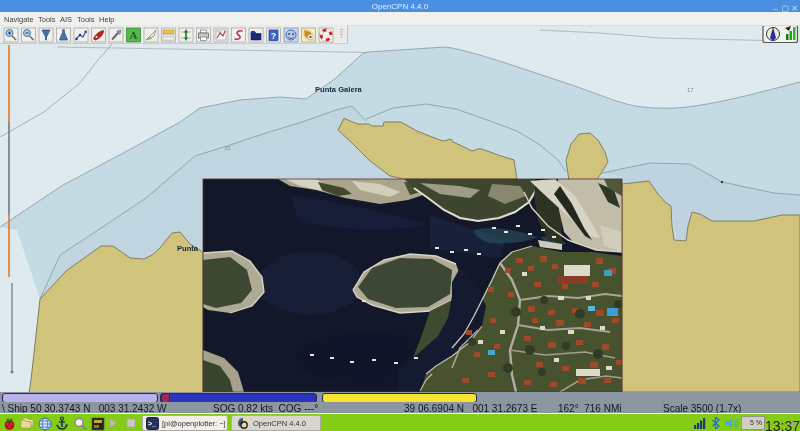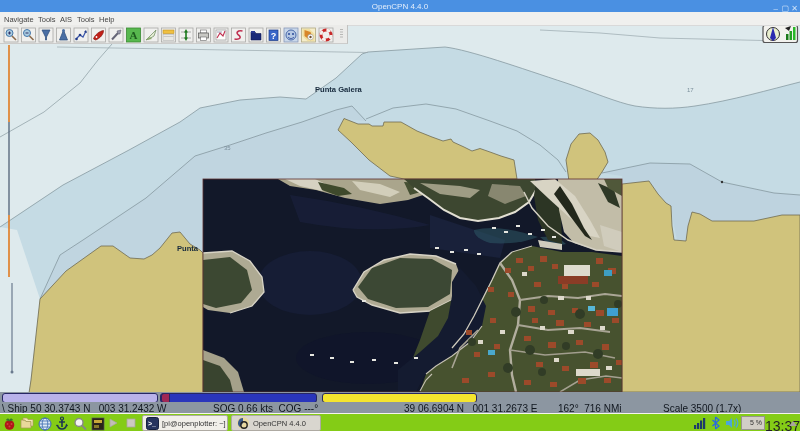--- a/index.html
+++ b/index.html
@@ -404,21 +404,21 @@
 
 <div class="chartbar">
   <div class="pill" style="left:2px;width:154px;background:#b9b2ea;"></div>
   <div class="pill" style="left:160px;width:155px;background:#2a35bb;"></div>
   <div class="pill" style="left:161px;width:7px;background:#a02855;border-radius:3px 0 0 3px;"></div>
   <div class="pill" style="left:322px;width:153px;background:#f5e52e;"></div>
 </div>
 
 <div class="statusbar">
   <span style="left:2px;">\ Ship 50 30.3743 N   003 31.2432 W</span>
-  <span style="left:213px;">SOG 0.66 kts  COG ---°</span>
+  <span style="left:213px;">SOG 0.82 kts  COG ---°</span>
   <span style="left:388px;margin-left:16px;">39 06.6904 N   001 31.2673 E</span>
   <span style="left:558px;">162°  716 NMi</span>
   <span style="left:663px;text-decoration:underline;">Scale 3500 (1.7x)</span>
 </div>
 
 <div class="taskbar">
   <svg width="800" height="18" viewBox="0 0 800 18" style="position:absolute;left:0;top:0;">
 
     <g transform="translate(3,3)">
       <circle cx="6.5" cy="8" r="4.8" fill="#b01818"></circle>

